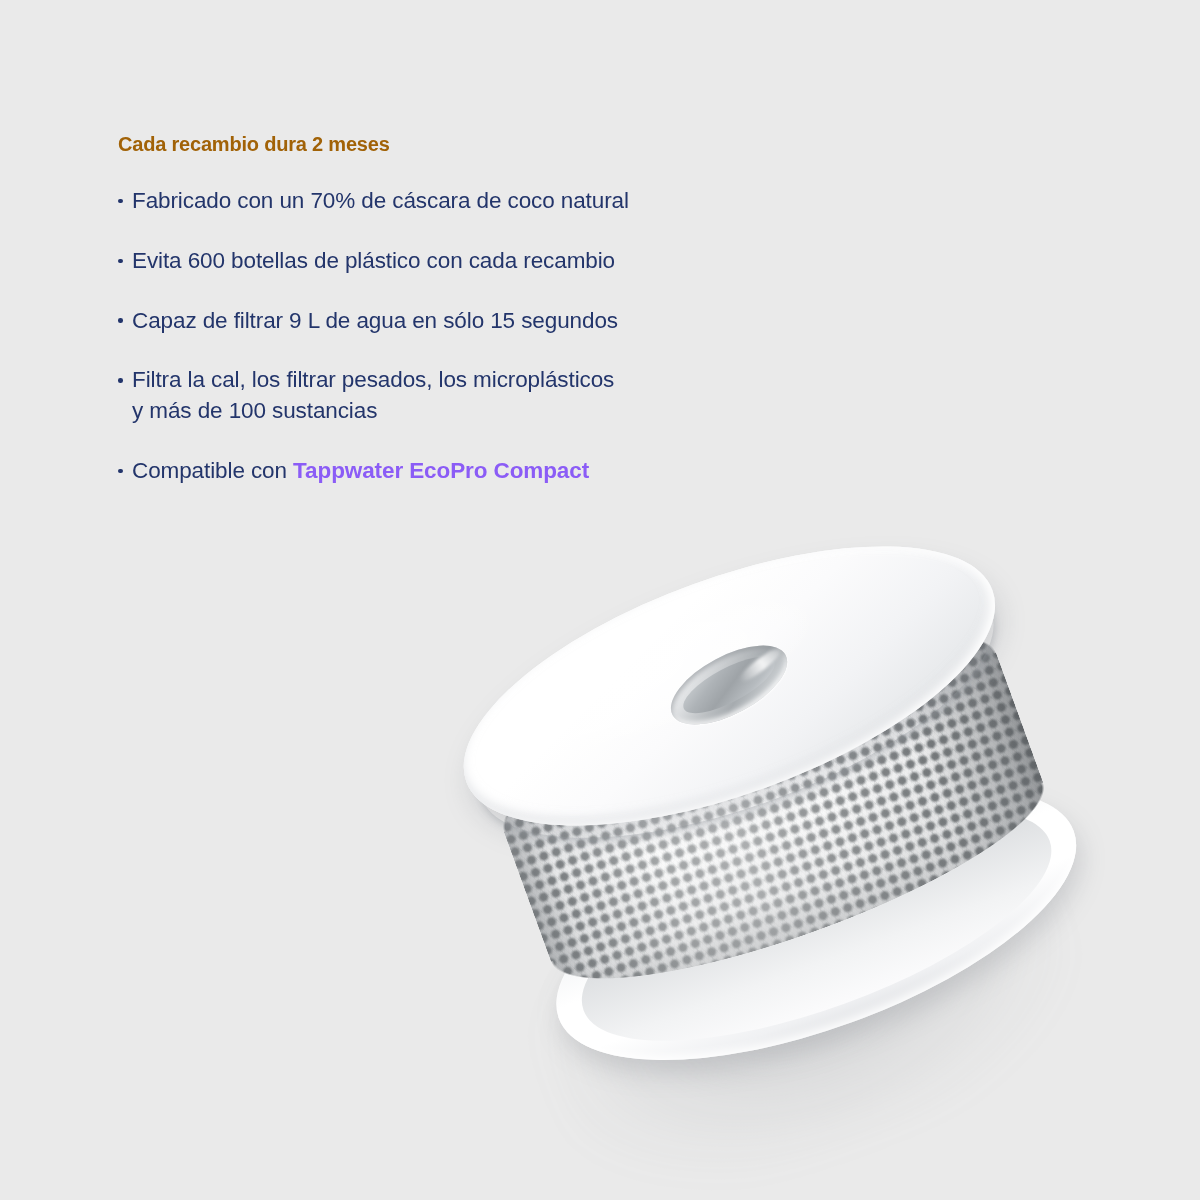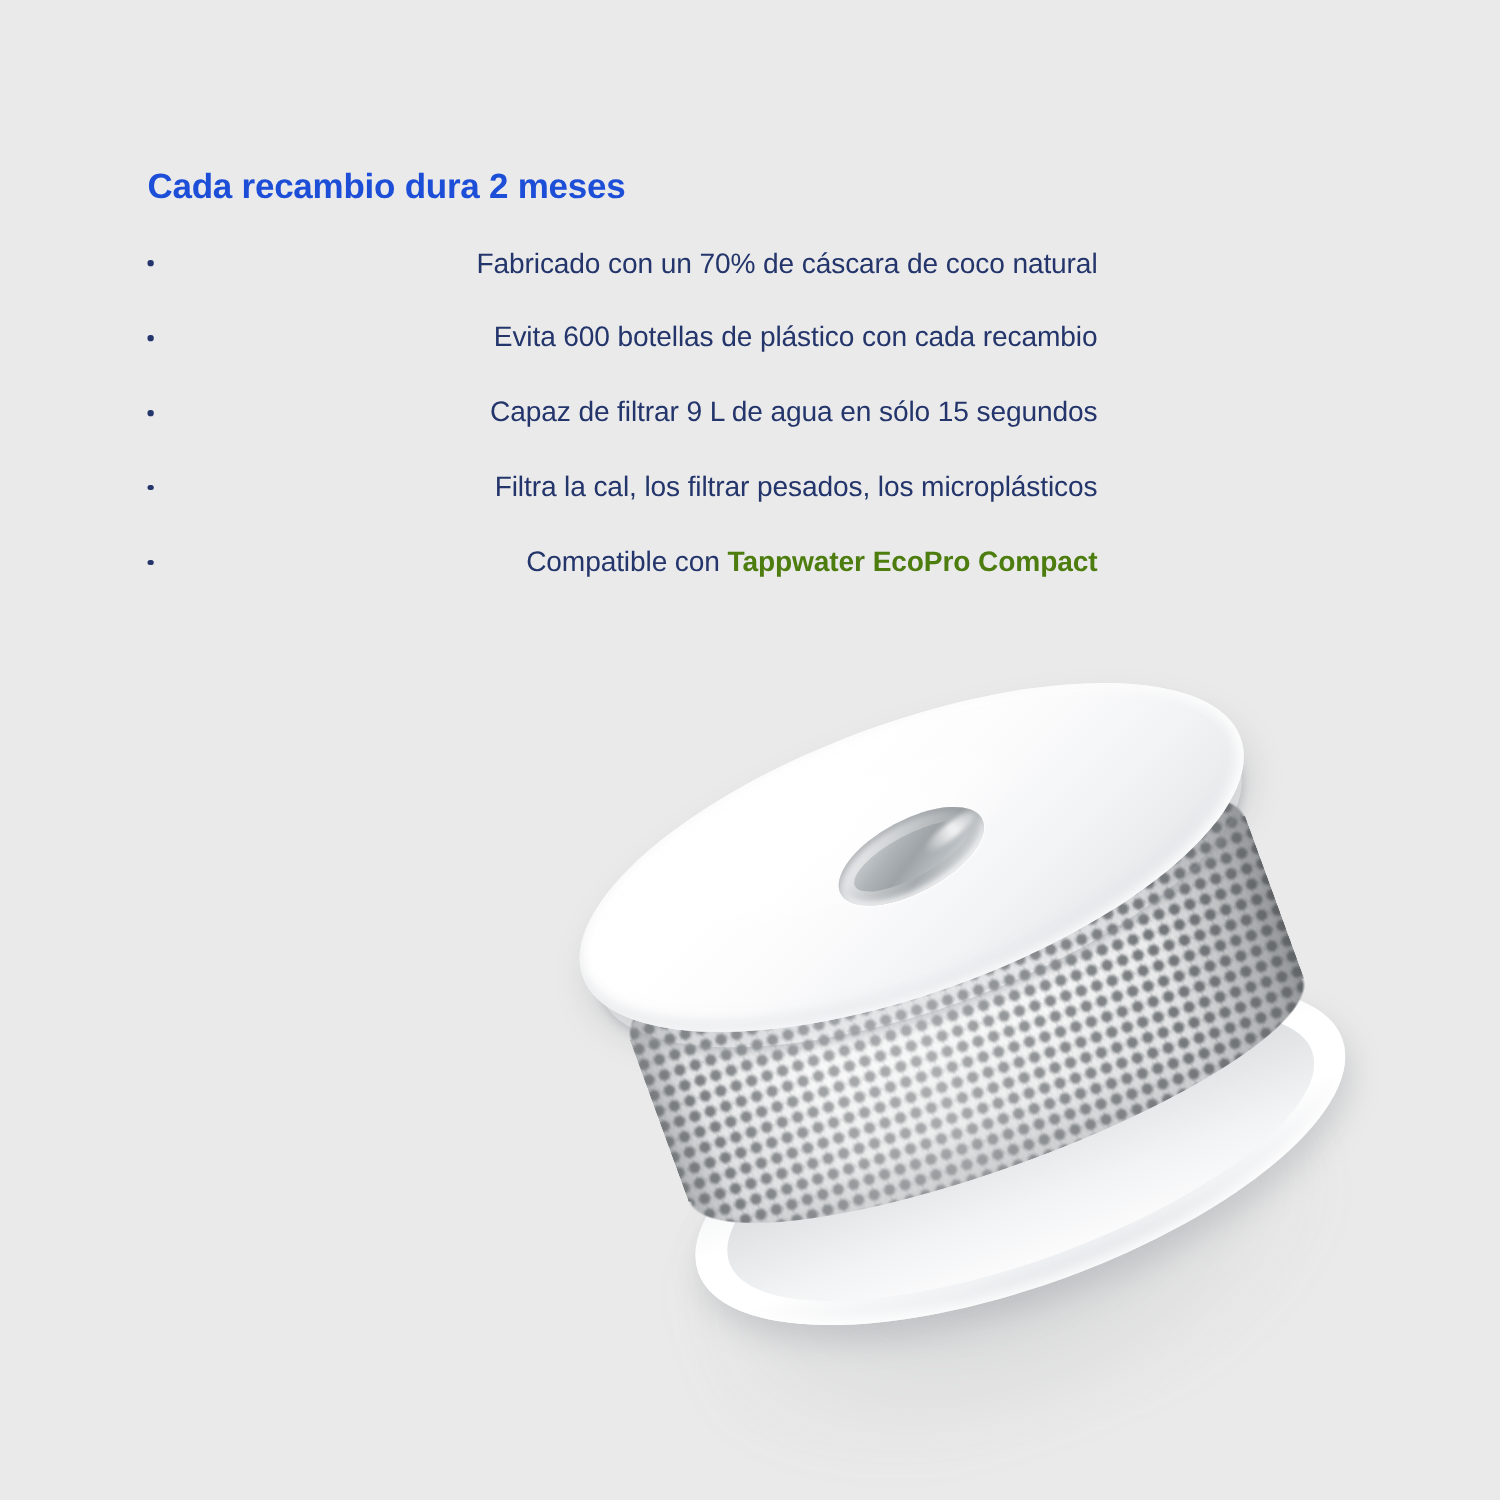--- a/index.html
+++ b/index.html
@@ -26,34 +26,33 @@
   
   #copy-block {
     position: absolute;
     left: 118px;
     top: 132px;
     width: 760px;
   }
 
   #headline {
     font-family: "Liberation Sans", sans-serif;
-    font-size: 28px;
+    font-size: 20px;
     font-weight: 700;
     letter-spacing: -0.2px;
-    color: #1d4ed8;
+    color: #a16207;
     line-height: 1.2;
     margin: 0 0 30px 0;
     white-space: nowrap;
   }
 
   #feature-list {
     list-style: none;
     margin: 0;
     padding: 0;
-    text-align: right;
   }
 
   .feature-item {
     position: relative;
     padding-left: 14px;
     margin-bottom: 29px;
     font-size: 22.5px;
     font-weight: 400;
     color: #23356b;
     line-height: 1.37;
@@ -68,21 +67,21 @@
     width: 4.5px;
     height: 4.5px;
     border-radius: 50%;
     background: #23356b;
   }
 
   .feature-item .line { display: block; }
 
   .feature-item .strong {
     font-weight: 700;
-    color: #4d7c0f;
+    color: #8b5cf6;
     letter-spacing: -0.1px;
   }
 
   
   #product-figure {
     position: absolute;
     left: 470px;
     top: 545px;
     width: 680px;
     height: 600px;
@@ -358,20 +357,21 @@
       </li>
 
       <li class="feature-item">
         <span class="bullet-dot"></span>
         <span class="line">Capaz de filtrar 9 L de agua en sólo 15 segundos</span>
       </li>
 
       <li class="feature-item">
         <span class="bullet-dot"></span>
         <span class="line">Filtra la cal, los filtrar pesados, los microplásticos</span>
+        <span class="line">y más de 100 sustancias</span>
       </li>
 
       <li class="feature-item">
         <span class="bullet-dot"></span>
         <span class="line"><span>Compatible con </span><span class="strong">Tappwater EcoPro Compact</span></span>
       </li>
 
     </ul>
   </div>
 

